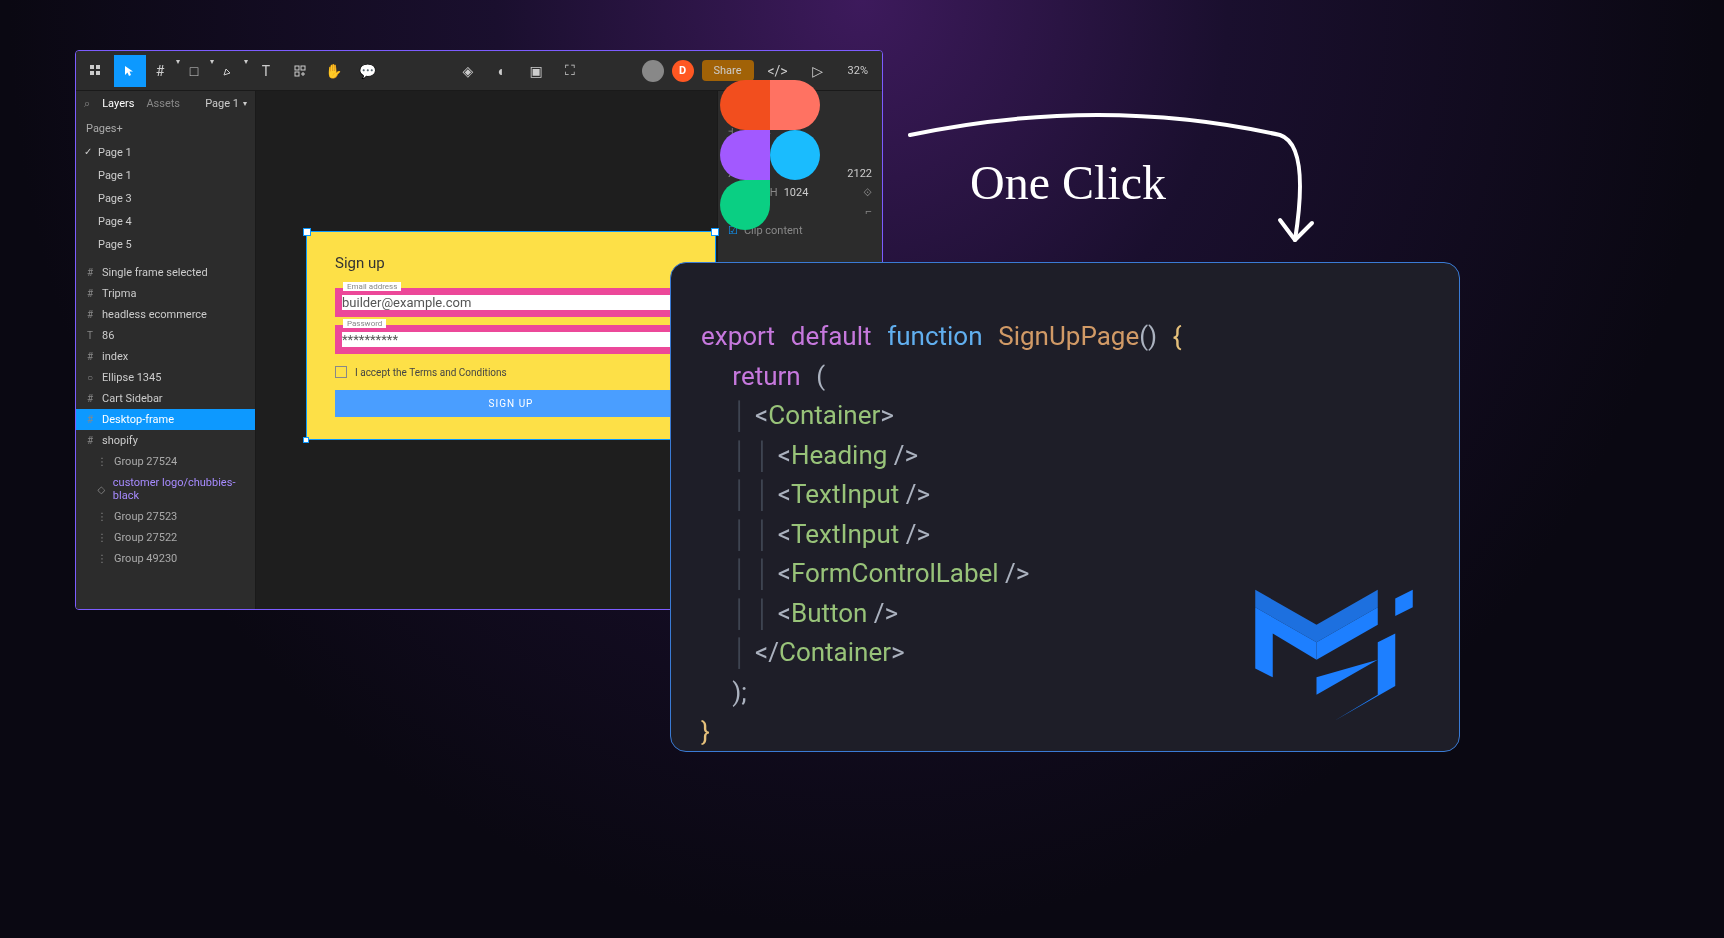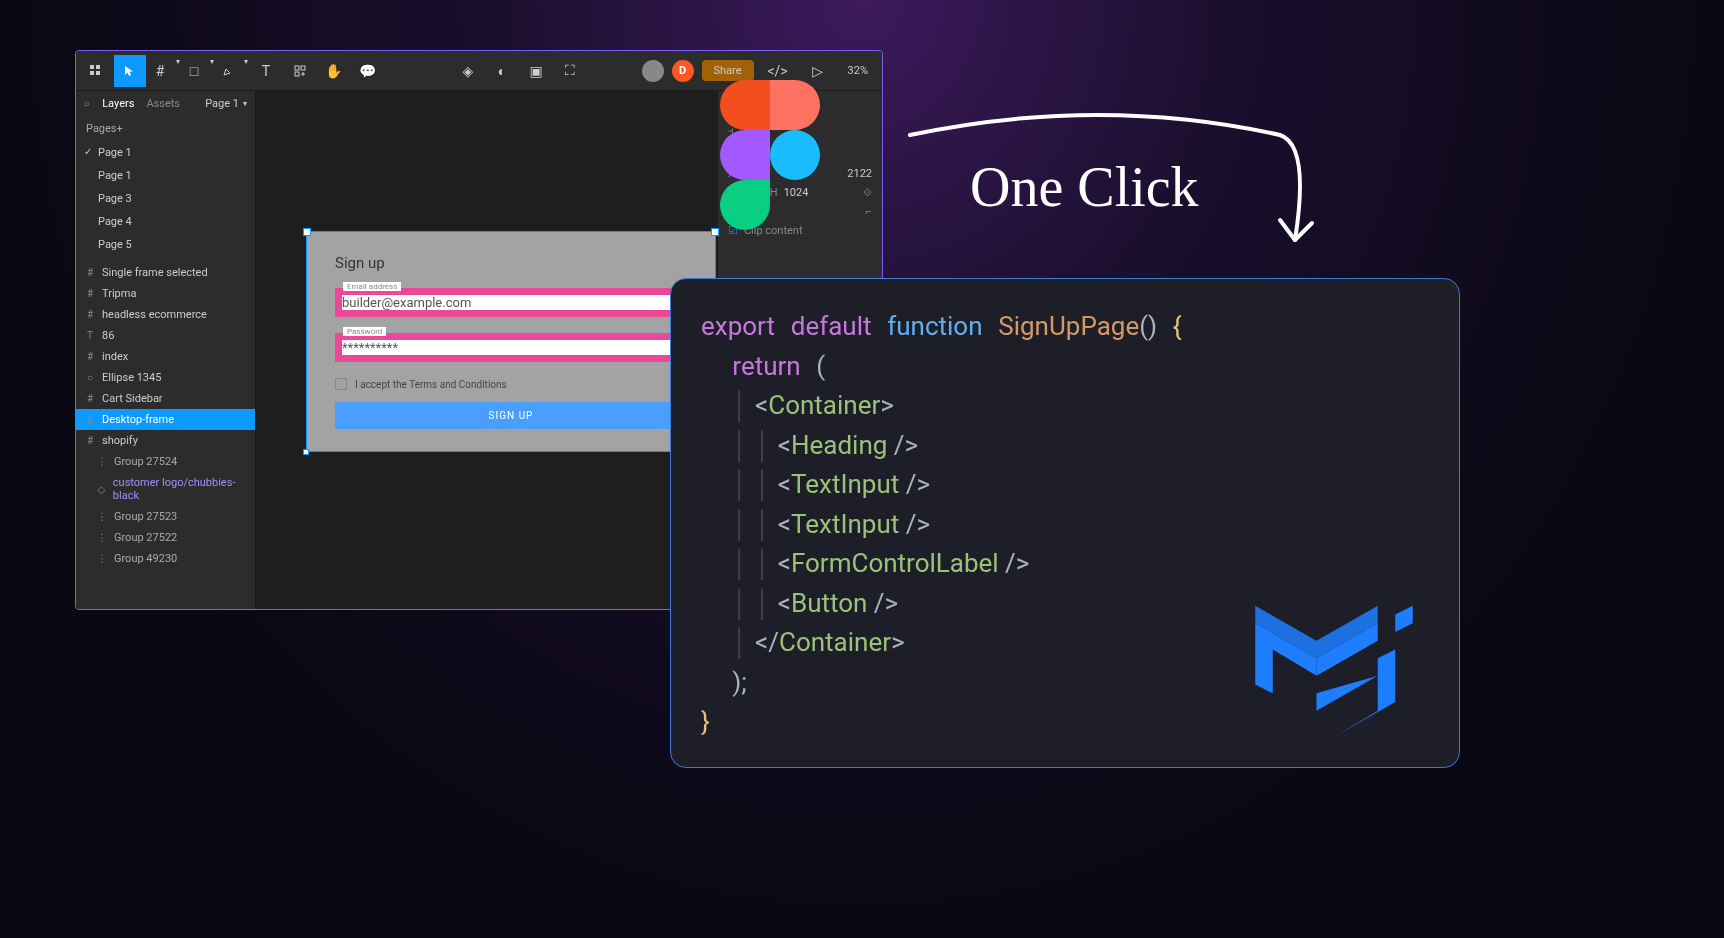--- a/index.html
+++ b/index.html
@@ -22,44 +22,44 @@
 .page-sel{margin-left:auto;font-size:11px;color:#ccc}
 .pages-header{display:flex;justify-content:flex-start;padding:6px 10px;font-size:11px;color:#aaa}
 .page-item{padding:5px 8px 5px 22px;font-size:11px;color:#ccc;cursor:pointer;position:relative}
 .page-item.checked::before{content:"✓";position:absolute;left:8px;color:#ccc;font-size:10px}
 .layer-item{display:flex;align-items:center;padding:4px 8px;font-size:11px;color:#ccc;gap:6px;cursor:pointer}
 .layer-item.selected{background:#0d99ff;color:#fff}
 .layer-item.sub{padding-left:20px;color:#a78bff}
 .layer-item.sub2{padding-left:20px;color:#aaa}
 .layer-icon{width:12px;height:12px;display:inline-flex;align-items:center;justify-content:center;font-size:10px;color:#888}
 .canvas{flex:1;background:#1e1e1e;position:relative}
-.signup-card{position:absolute;left:50px;top:140px;width:410px;background:#a3a3a3;border:1px solid #0d99ff;padding:22px 28px}
+.signup-card{position:absolute;left:50px;top:140px;width:410px;background:#fde047;border:1px solid #0d99ff;padding:22px 28px}
 .signup-card::before,.signup-card::after{content:"";position:absolute;width:6px;height:6px;background:#fff;border:1px solid #0d99ff}
 .signup-card::before{left:-4px;top:-4px}
 .signup-card::after{right:-4px;top:-4px}
 .signup-title{font-size:15px;color:#333;margin-bottom:16px}
-.input-group{position:relative;margin-bottom:16px}
+.input-group{position:relative;margin-bottom:8px}
 .input-label{position:absolute;top:-6px;left:8px;background:#fff;padding:0 4px;font-size:8px;color:#888}
 .input-field{width:100%;border:7px solid #ec4899;padding:0;font-size:13px;color:#555}
 .checkbox-row{display:flex;align-items:center;gap:8px;margin:12px 0;font-size:10px;color:#444}
 .checkbox{width:12px;height:12px;border:1px solid #888}
 .signup-btn{width:100%;background:#4a9eff;color:#fff;border:none;padding:8px;font-size:10px;letter-spacing:1px;cursor:pointer}
 .right-panel{width:165px;background:#2c2c2c;border-left:1px solid #1a1a1a;font-size:11px;color:#888;padding:6px}
 .insp-row{display:flex;gap:6px;padding:3px 4px;align-items:center}
 .insp-val{color:#ccc}
 .figma-logo{position:absolute;left:720px;top:80px;width:100px;height:150px}
 .fl-shape{position:absolute;width:50px;height:50px}
 .fl-r1{background:#f24e1e;border-radius:25px 0 0 25px;left:0;top:0}
 .fl-r2{background:#ff7262;border-radius:0 25px 25px 0;left:50px;top:0}
 .fl-p{background:#a259ff;border-radius:25px 0 0 25px;left:0;top:50px}
 .fl-b{background:#1abcfe;border-radius:50%;left:50px;top:50px}
 .fl-g{background:#0acf83;border-radius:25px 0 25px 25px;left:0;top:100px}
-.annotation{position:absolute;left:970px;top:155px;font-size:56px;color:#fff;font-family:"Comic Sans MS",cursive}
+.annotation{position:absolute;left:970px;top:155px;font-size:48px;color:#fff;font-family:"Comic Sans MS",cursive}
 .arrow{position:absolute;left:900px;top:105px;width:420px;height:170px}
-.code-window{position:absolute;left:670px;top:278px;width:790px;height:490px;background:#1e1e28;border:1px solid #3a7bd5;border-radius:16px;padding:28px 30px}
+.code-window{position:absolute;left:670px;top:262px;width:790px;height:490px;background:#1e1e28;border:1px solid #3a7bd5;border-radius:16px;padding:54px 30px}
 .code{font-family:"SF Mono",Monaco,Consolas,monospace;font-size:26px;line-height:1.52;white-space:pre}
 .kw-export{color:#c678dd}
 .kw-func{color:#61afef}
 .kw-name{color:#d19a66}
 .kw-paren{color:#abb2bf}
 .kw-brace{color:#e5c07b}
 .kw-comp{color:#98c379}
 .kw-punc{color:#abb2bf}
 .indent-line{color:#3e4451}
 .mui-logo{position:absolute;right:40px;bottom:30px;width:170px;height:140px}

